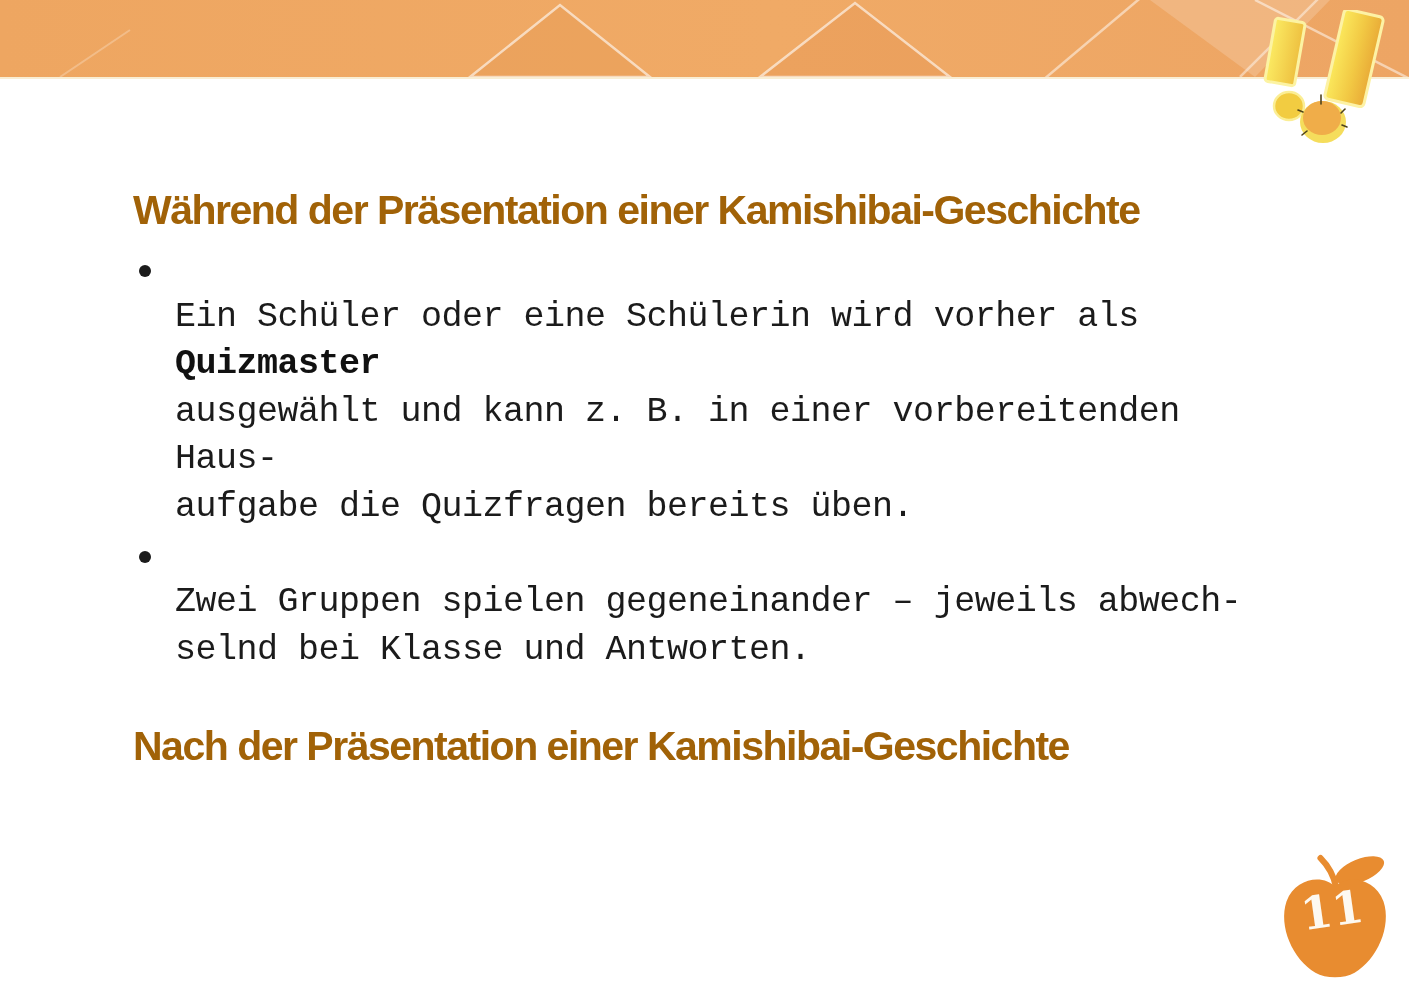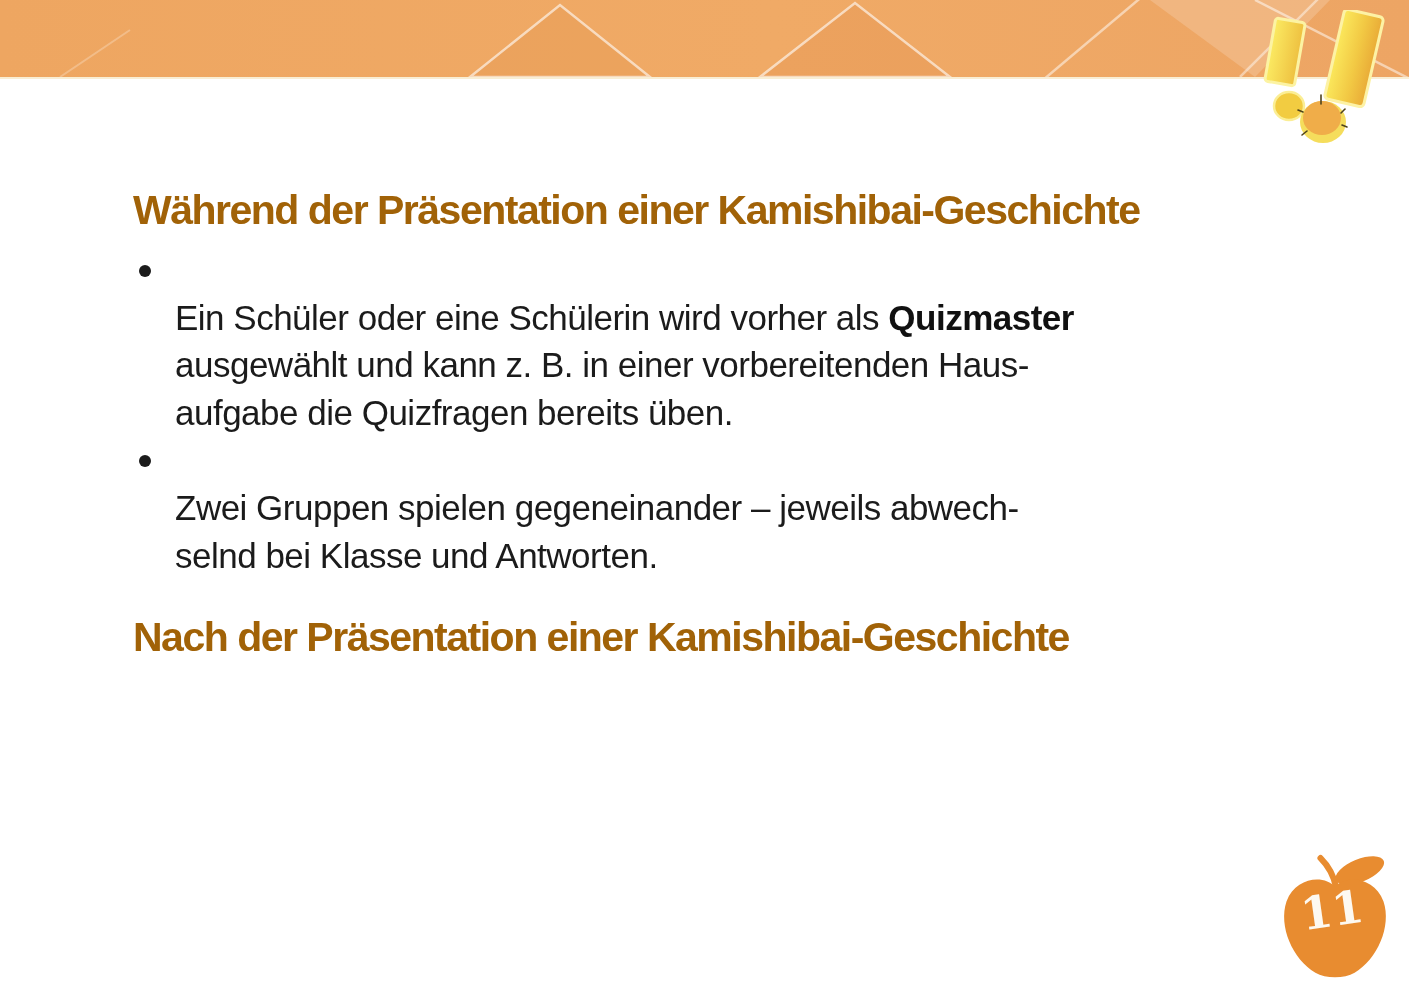--- a/index.html
+++ b/index.html
@@ -41,27 +41,28 @@
   }
   .content h1 {
     margin: 0 0 12px 0;
     font-size: 41px;
     font-weight: 700;
     letter-spacing: -1.5px;
     line-height: 48px;
     color: #a16207;
   }
   .content h1.second {
-    margin-top: 34px;
+    margin-top: 48px;
     margin-bottom: 0;
   }
   .content ul {
     list-style: none;
     margin: 0;
     padding: 0;
+    font-family: Liberation Mono, monospace;
   }
   .content li {
     position: relative;
     padding-left: 42px;
     font-size: 35px;
     line-height: 47.6px;
     letter-spacing: -0.5px;
     white-space: pre-line;
   }
   .bullet-dot {

